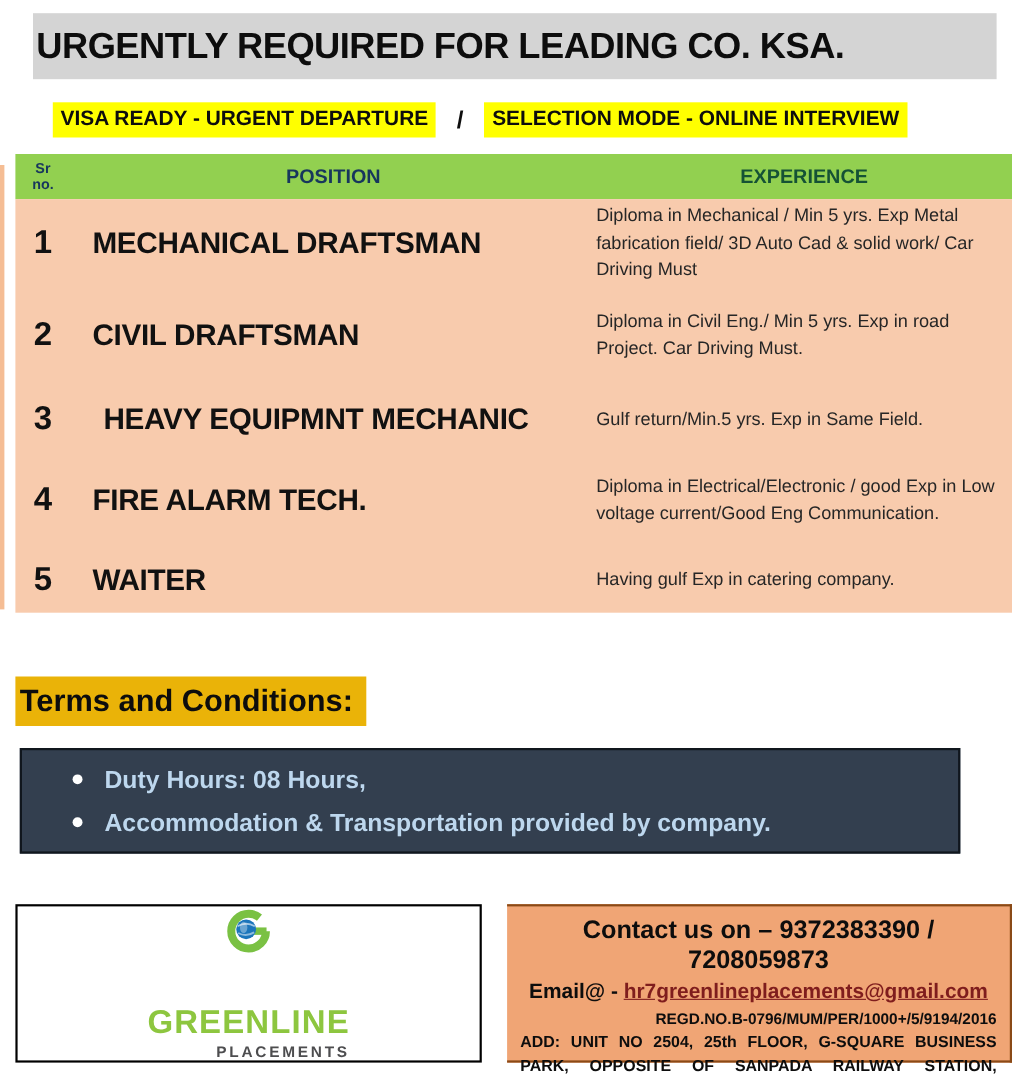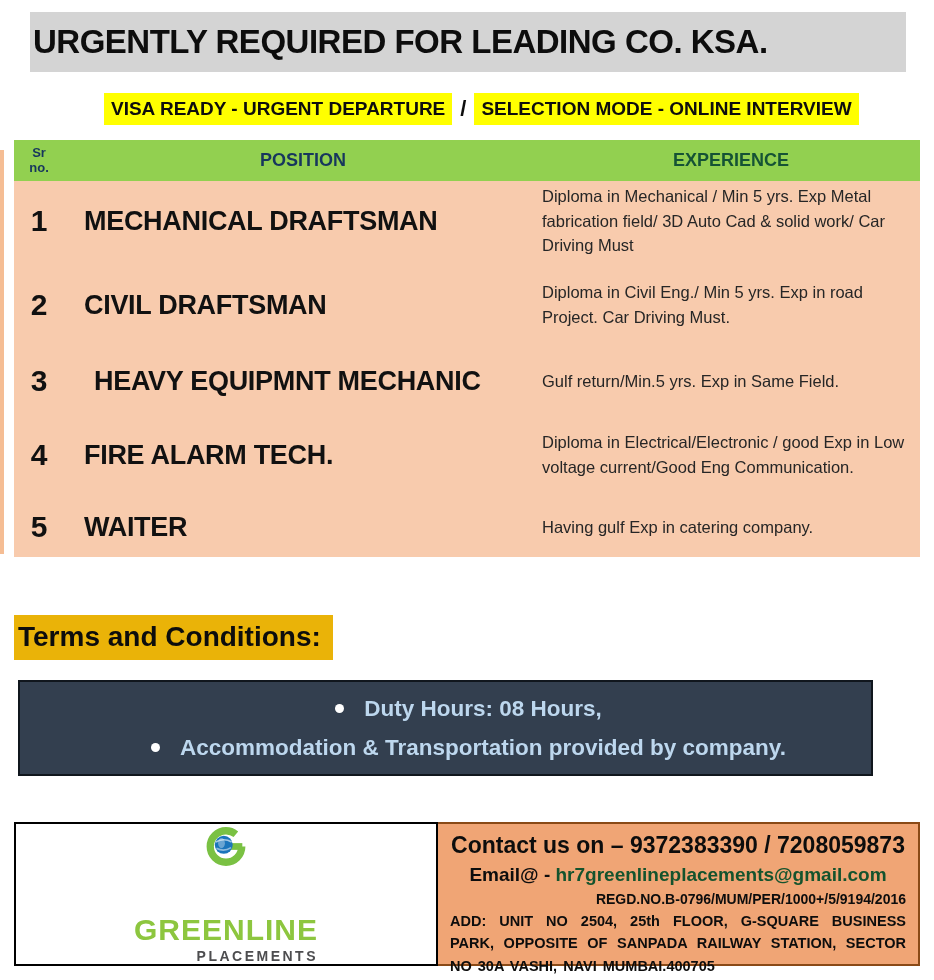--- a/index.html
+++ b/index.html
@@ -9,21 +9,21 @@
     font-family:"Liberation Sans", sans-serif; color:#0d0d0d;
   }
   .edge-strip { position:absolute; left:0; top:150px; width:4px; height:404px; background:#f5bd94; }
 
   .title-bar {
     margin:12px 0 0 30px; width:876px; height:60px; background:#d4d4d4;
     display:flex; align-items:center; padding-left:3px;
     font-size:33px; font-weight:bold; letter-spacing:-0.5px; color:#0d0d0d;
   }
 
-  .subtitle-row { margin:21px 0 0 104px; display:flex; align-items:center; gap:8px;
+  .subtitle-row { margin:21px 0 0 48px; display:flex; align-items:center; gap:19px;
     font-size:19px; font-weight:bold; }
   .hl-yellow { background:#ffff00; padding:5px 7px; }
   .sep { font-size:22px; }
 
   .jobs-table { margin:15px 0 0 14px; width:906px; }
   .thead { display:flex; align-items:center; background:#92d050; height:41px; }
   .th-sr { width:50px; text-align:center; font-size:13px; font-weight:bold; color:#17365d;
     white-space:pre-line; line-height:1.15; }
   .th-pos { width:478px; text-align:center; font-size:18px; font-weight:bold; color:#17365d; }
   .th-exp { flex:1; text-align:center; font-size:18px; font-weight:bold; color:#155235; }
@@ -43,35 +43,35 @@
   .row-5 { height:60px; }
 
   .terms-wrap { margin:58px 0 0 14px; }
   .terms-heading { display:inline-block; background:#eab308; padding:6px 12px 7px 4px;
     font-size:28px; font-weight:bold; color:#0d0d0d; }
 
   .conditions-panel { margin:20px 0 0 18px; width:855px; height:96px;
     background:#333f4f; border:2px solid #10161d;
     display:flex; flex-direction:column; justify-content:center; gap:13px; padding-left:46px; }
   .condition-item { display:flex; align-items:center; gap:20px;
-    color:#bdd7ee; font-size:22.5px; font-weight:bold;justify-content:center; }
+    color:#bdd7ee; font-size:22.5px; font-weight:bold; }
   .bullet { width:9px; height:9px; border-radius:50%; background:#ffffff; flex:none; }
 
   .footer-panel { margin:46px 0 0 14px; width:906px; height:144px; display:flex; }
   .logo-cell { width:424px; background:#ffffff; border:2px solid #000000;
     display:flex; flex-direction:column; align-items:center; justify-content:center; }
   .brand-wrap { width:fit-content; margin-top:2px; }
   .brand-name { font-size:30px; font-weight:bold; color:#8dc63f; letter-spacing:1px; line-height:1;margin-top:44px; }
   .brand-tagline { font-size:14px; font-weight:bold; color:#4d4d4f; letter-spacing:2.5px;
     text-align:right; margin-top:3px; }
   .contact-cell { flex:1; background:#f0a575; border:2px solid #8a4a17; border-left:none;
-    display:flex; flex-direction:column; padding:6px 12px 4px; }
+    display:flex; flex-direction:column; padding:6px 12px 4px;margin-left:23px; }
   .contact-line { text-align:center; font-size:23px; font-weight:bold; margin-top:2px; }
   .email-row { text-align:center; font-size:19px; font-weight:bold; margin-top:5px; }
-  .email-link { color:#14532d; cursor:pointer;text-align:right; }
+  .email-link { color:#7f1d1d; text-decoration:underline; cursor:pointer;text-align:right; }
   .regd-line { text-align:right; font-size:14px; font-weight:bold; margin-top:5px; }
   .address-line { font-size:14.5px; font-weight:bold; line-height:1.55; margin-top:3px;
     text-align:justify; text-align-last:left; word-spacing:2px; }
 </style>
 </head>
 <body>
 
 <div class="edge-strip"></div>
 
 <div class="title-bar">

